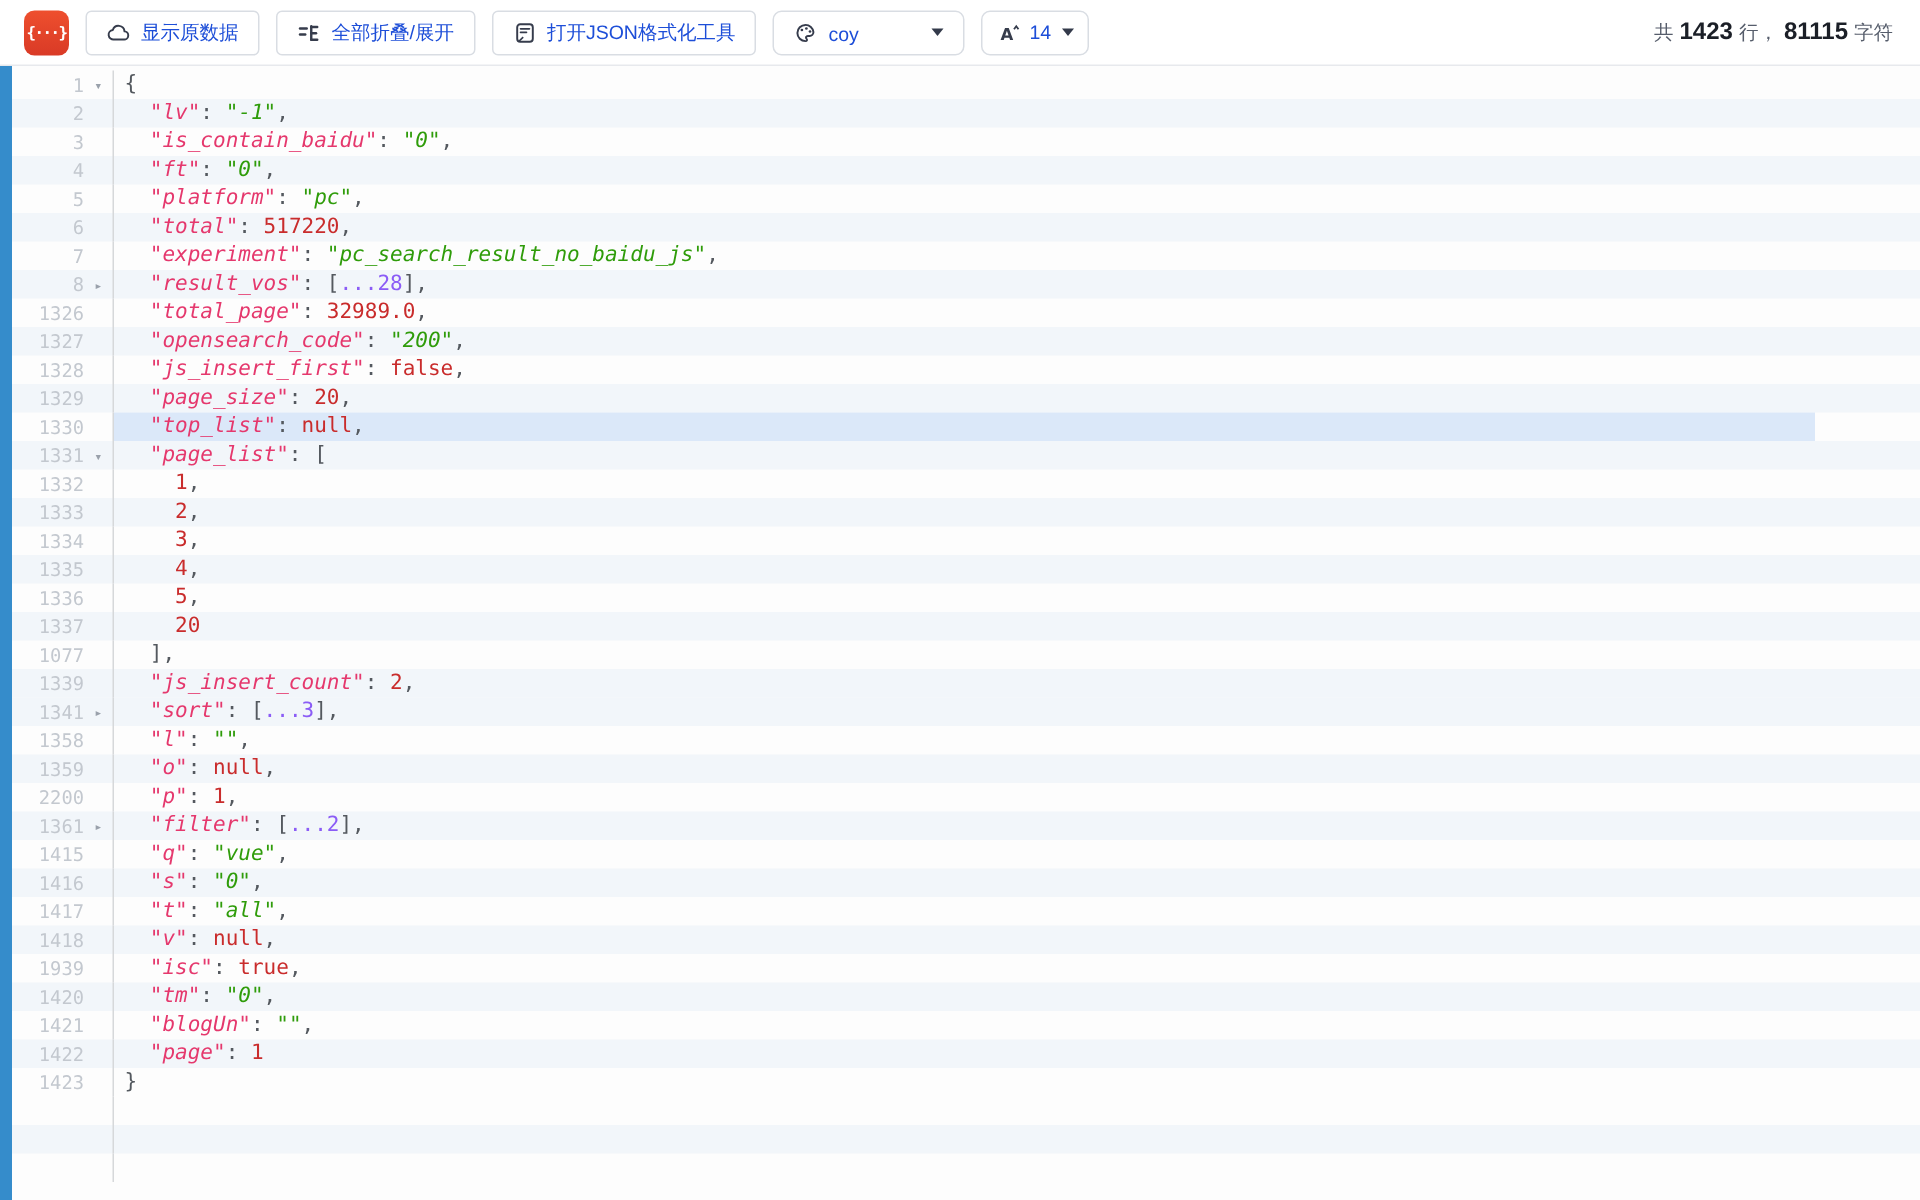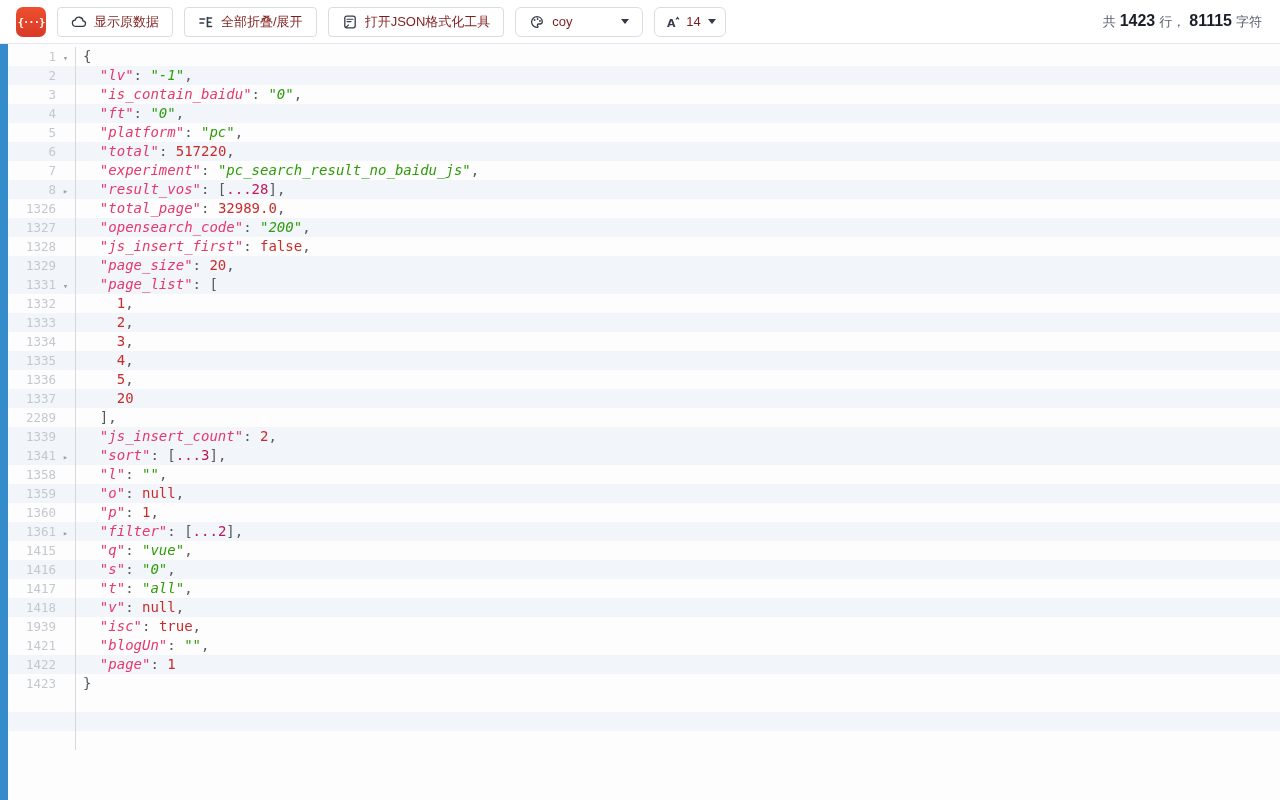--- a/index.html
+++ b/index.html
@@ -20,21 +20,21 @@
     width:30px; height:30px; border-radius:7px; flex:none;
     background:linear-gradient(180deg,#ee4f2e,#d93a26);
     color:#fff; display:flex; align-items:center; justify-content:center;
     font-family:"DejaVu Sans Mono", monospace; font-size:10.5px; font-weight:bold;
     letter-spacing:-1px;
   }
   .tb-btn, .tb-select {
     display:inline-flex; align-items:center; gap:7px;
     height:30px; padding:0 13px;
     background:#fff; border:1px solid #d9dde3; border-radius:4px;
-    color:#7f1d1d; font-size:13px; cursor:pointer; white-space:nowrap;
+    color:#1d4ed8; font-size:13px; cursor:pointer; white-space:nowrap;
   }
   .tb-select { border-radius:6px; justify-content:space-between; }
   .tb-select.theme { width:128px; }
   .tb-select.fsize { width:72px; padding:0 10px; }
   .tb-ico { width:16px; height:16px; flex:none; display:block; }
   .caret-down {
     width:0; height:0; flex:none;
     border-left:4.5px solid transparent; border-right:4.5px solid transparent;
     border-top:5px solid #333a4a;
   }
@@ -63,21 +63,21 @@
     color:#54595f;
   }
   .row.hl .codecell {
     background-image:linear-gradient(#dbe8f9,#dbe8f9);
     background-size:1134px 100%; background-repeat:no-repeat;
   }
   .tok-key { color:#e5386d; font-style:italic; }
   .tok-str { color:#2f9c0a; font-style:italic; }
   .tok-num { color:#c92c2c; }
   .tok-pun { color:#54595f; }
-  .tok-ell { color:#be185d; }
+  .tok-ell { color:#8b5cf6; }
 </style>
 </head>
 <body>
 
 <div class="toolbar">
   <div class="logo">{···}</div>
 
   <button class="tb-btn">
     <svg class="tb-ico" viewBox="0 0 16 16">
       <path d="M5 12.3h6.6a2.7 2.7 0 0 0 .4-5.4 4 4 0 0 0-7.8-.9A3.1 3.1 0 0 0 5 12.3Z" fill="none" stroke="#363c4c" stroke-width="1.3" stroke-linejoin="round"></path>
@@ -102,21 +102,21 @@
   <button class="tb-btn">
     <svg class="tb-ico" viewBox="0 0 16 16">
       <rect x="2.8" y="2.2" width="10.4" height="11.6" rx="2" fill="none" stroke="#363c4c" stroke-width="1.3"></rect>
       <path d="M5 5.2h6M5 7.6h4" stroke="#363c4c" stroke-width="1.1" stroke-linecap="round"></path>
       <path d="M4 13.5l2.8-2.8" stroke="#363c4c" stroke-width="1.1"></path>
     </svg>
     <span>打开JSON格式化工具</span>
   </button>
 
   <div class="tb-select theme">
-    <span style="display:inline-flex;align-items:center;gap:7px;">
+    <span style="display:inline-flex;align-items:flex-end;gap:7px;">
       <svg class="tb-ico" viewBox="0 0 16 16">
         <path d="M8 2.6a5.4 5.4 0 1 0 0 10.8c1 0 1.3-.9.7-1.5-.8-.8-.3-1.9.9-1.9h1.1a2.6 2.6 0 0 0 2.6-2.6A5.4 5.4 0 0 0 8 2.6Z" fill="none" stroke="#363c4c" stroke-width="1.3"></path>
         <circle cx="5.6" cy="6" r=".9" fill="#363c4c"></circle>
         <circle cx="8.6" cy="5" r=".9" fill="#363c4c"></circle>
         <circle cx="11" cy="7" r=".9" fill="#363c4c"></circle>
       </svg>
       <span>coy</span>
     </span>
     <span class="caret-down"></span>
   </div>
@@ -147,39 +147,41 @@
       <div class="row"><div class="gutter">3</div><div class="arrowcell"></div><div class="codecell">  <span class="tok-key">"is_contain_baidu"</span><span class="tok-pun">: </span><span class="tok-str">"0"</span><span class="tok-pun">,</span></div></div>
       <div class="row stripe"><div class="gutter">4</div><div class="arrowcell"></div><div class="codecell">  <span class="tok-key">"ft"</span><span class="tok-pun">: </span><span class="tok-str">"0"</span><span class="tok-pun">,</span></div></div>
       <div class="row"><div class="gutter">5</div><div class="arrowcell"></div><div class="codecell">  <span class="tok-key">"platform"</span><span class="tok-pun">: </span><span class="tok-str">"pc"</span><span class="tok-pun">,</span></div></div>
       <div class="row stripe"><div class="gutter">6</div><div class="arrowcell"></div><div class="codecell">  <span class="tok-key">"total"</span><span class="tok-pun">: </span><span class="tok-num">517220</span><span class="tok-pun">,</span></div></div>
       <div class="row"><div class="gutter">7</div><div class="arrowcell"></div><div class="codecell">  <span class="tok-key">"experiment"</span><span class="tok-pun">: </span><span class="tok-str">"pc_search_result_no_baidu_js"</span><span class="tok-pun">,</span></div></div>
       <div class="row stripe"><div class="gutter">8</div><div class="arrowcell"><span class="arrow">▸</span></div><div class="codecell">  <span class="tok-key">"result_vos"</span><span class="tok-pun">: [</span><span class="tok-ell">...28</span><span class="tok-pun">],</span></div></div>
       <div class="row"><div class="gutter">1326</div><div class="arrowcell"></div><div class="codecell">  <span class="tok-key">"total_page"</span><span class="tok-pun">: </span><span class="tok-num">32989.0</span><span class="tok-pun">,</span></div></div>
       <div class="row stripe"><div class="gutter">1327</div><div class="arrowcell"></div><div class="codecell">  <span class="tok-key">"opensearch_code"</span><span class="tok-pun">: </span><span class="tok-str">"200"</span><span class="tok-pun">,</span></div></div>
       <div class="row"><div class="gutter">1328</div><div class="arrowcell"></div><div class="codecell">  <span class="tok-key">"js_insert_first"</span><span class="tok-pun">: </span><span class="tok-num">false</span><span class="tok-pun">,</span></div></div>
       <div class="row stripe"><div class="gutter">1329</div><div class="arrowcell"></div><div class="codecell">  <span class="tok-key">"page_size"</span><span class="tok-pun">: </span><span class="tok-num">20</span><span class="tok-pun">,</span></div></div>
+      <div class="row hl"><div class="gutter">1330</div><div class="arrowcell"></div><div class="codecell">  <span class="tok-key">"top_list"</span><span class="tok-pun">: </span><span class="tok-num">null</span><span class="tok-pun">,</span></div></div>
       <div class="row stripe"><div class="gutter">1331</div><div class="arrowcell"><span class="arrow">▾</span></div><div class="codecell">  <span class="tok-key">"page_list"</span><span class="tok-pun">: [</span></div></div>
       <div class="row"><div class="gutter">1332</div><div class="arrowcell"></div><div class="codecell">    <span class="tok-num">1</span><span class="tok-pun">,</span></div></div>
       <div class="row stripe"><div class="gutter">1333</div><div class="arrowcell"></div><div class="codecell">    <span class="tok-num">2</span><span class="tok-pun">,</span></div></div>
       <div class="row"><div class="gutter">1334</div><div class="arrowcell"></div><div class="codecell">    <span class="tok-num">3</span><span class="tok-pun">,</span></div></div>
       <div class="row stripe"><div class="gutter">1335</div><div class="arrowcell"></div><div class="codecell">    <span class="tok-num">4</span><span class="tok-pun">,</span></div></div>
       <div class="row"><div class="gutter">1336</div><div class="arrowcell"></div><div class="codecell">    <span class="tok-num">5</span><span class="tok-pun">,</span></div></div>
       <div class="row stripe"><div class="gutter">1337</div><div class="arrowcell"></div><div class="codecell">    <span class="tok-num">20</span></div></div>
-      <div class="row"><div class="gutter">2289</div><div class="arrowcell"></div><div class="codecell">  <span class="tok-pun">],</span></div></div>
+      <div class="row"><div class="gutter">1077</div><div class="arrowcell"></div><div class="codecell">  <span class="tok-pun">],</span></div></div>
       <div class="row stripe"><div class="gutter">1339</div><div class="arrowcell"></div><div class="codecell">  <span class="tok-key">"js_insert_count"</span><span class="tok-pun">: </span><span class="tok-num">2</span><span class="tok-pun">,</span></div></div>
       <div class="row stripe"><div class="gutter">1341</div><div class="arrowcell"><span class="arrow">▸</span></div><div class="codecell">  <span class="tok-key">"sort"</span><span class="tok-pun">: [</span><span class="tok-ell">...3</span><span class="tok-pun">],</span></div></div>
       <div class="row"><div class="gutter">1358</div><div class="arrowcell"></div><div class="codecell">  <span class="tok-key">"l"</span><span class="tok-pun">: </span><span class="tok-str">""</span><span class="tok-pun">,</span></div></div>
       <div class="row stripe"><div class="gutter">1359</div><div class="arrowcell"></div><div class="codecell">  <span class="tok-key">"o"</span><span class="tok-pun">: </span><span class="tok-num">null</span><span class="tok-pun">,</span></div></div>
-      <div class="row"><div class="gutter">1360</div><div class="arrowcell"></div><div class="codecell">  <span class="tok-key">"p"</span><span class="tok-pun">: </span><span class="tok-num">1</span><span class="tok-pun">,</span></div></div>
+      <div class="row"><div class="gutter">2200</div><div class="arrowcell"></div><div class="codecell">  <span class="tok-key">"p"</span><span class="tok-pun">: </span><span class="tok-num">1</span><span class="tok-pun">,</span></div></div>
       <div class="row stripe"><div class="gutter">1361</div><div class="arrowcell"><span class="arrow">▸</span></div><div class="codecell">  <span class="tok-key">"filter"</span><span class="tok-pun">: [</span><span class="tok-ell">...2</span><span class="tok-pun">],</span></div></div>
       <div class="row"><div class="gutter">1415</div><div class="arrowcell"></div><div class="codecell">  <span class="tok-key">"q"</span><span class="tok-pun">: </span><span class="tok-str">"vue"</span><span class="tok-pun">,</span></div></div>
       <div class="row stripe"><div class="gutter">1416</div><div class="arrowcell"></div><div class="codecell">  <span class="tok-key">"s"</span><span class="tok-pun">: </span><span class="tok-str">"0"</span><span class="tok-pun">,</span></div></div>
       <div class="row"><div class="gutter">1417</div><div class="arrowcell"></div><div class="codecell">  <span class="tok-key">"t"</span><span class="tok-pun">: </span><span class="tok-str">"all"</span><span class="tok-pun">,</span></div></div>
       <div class="row stripe"><div class="gutter">1418</div><div class="arrowcell"></div><div class="codecell">  <span class="tok-key">"v"</span><span class="tok-pun">: </span><span class="tok-num">null</span><span class="tok-pun">,</span></div></div>
       <div class="row"><div class="gutter">1939</div><div class="arrowcell"></div><div class="codecell">  <span class="tok-key">"isc"</span><span class="tok-pun">: </span><span class="tok-num">true</span><span class="tok-pun">,</span></div></div>
+      <div class="row stripe"><div class="gutter">1420</div><div class="arrowcell"></div><div class="codecell">  <span class="tok-key">"tm"</span><span class="tok-pun">: </span><span class="tok-str">"0"</span><span class="tok-pun">,</span></div></div>
       <div class="row"><div class="gutter">1421</div><div class="arrowcell"></div><div class="codecell">  <span class="tok-key">"blogUn"</span><span class="tok-pun">: </span><span class="tok-str">""</span><span class="tok-pun">,</span></div></div>
       <div class="row stripe"><div class="gutter">1422</div><div class="arrowcell"></div><div class="codecell">  <span class="tok-key">"page"</span><span class="tok-pun">: </span><span class="tok-num">1</span></div></div>
       <div class="row"><div class="gutter">1423</div><div class="arrowcell"></div><div class="codecell"><span class="tok-pun">}</span></div></div>
       <div class="row"><div class="gutter"></div><div class="arrowcell"></div><div class="codecell"></div></div>
       <div class="row stripe"><div class="gutter"></div><div class="arrowcell"></div><div class="codecell"></div></div>
       <div class="row"><div class="gutter"></div><div class="arrowcell"></div><div class="codecell"></div></div>
     </div>
 </div>
 
 </body></html>

